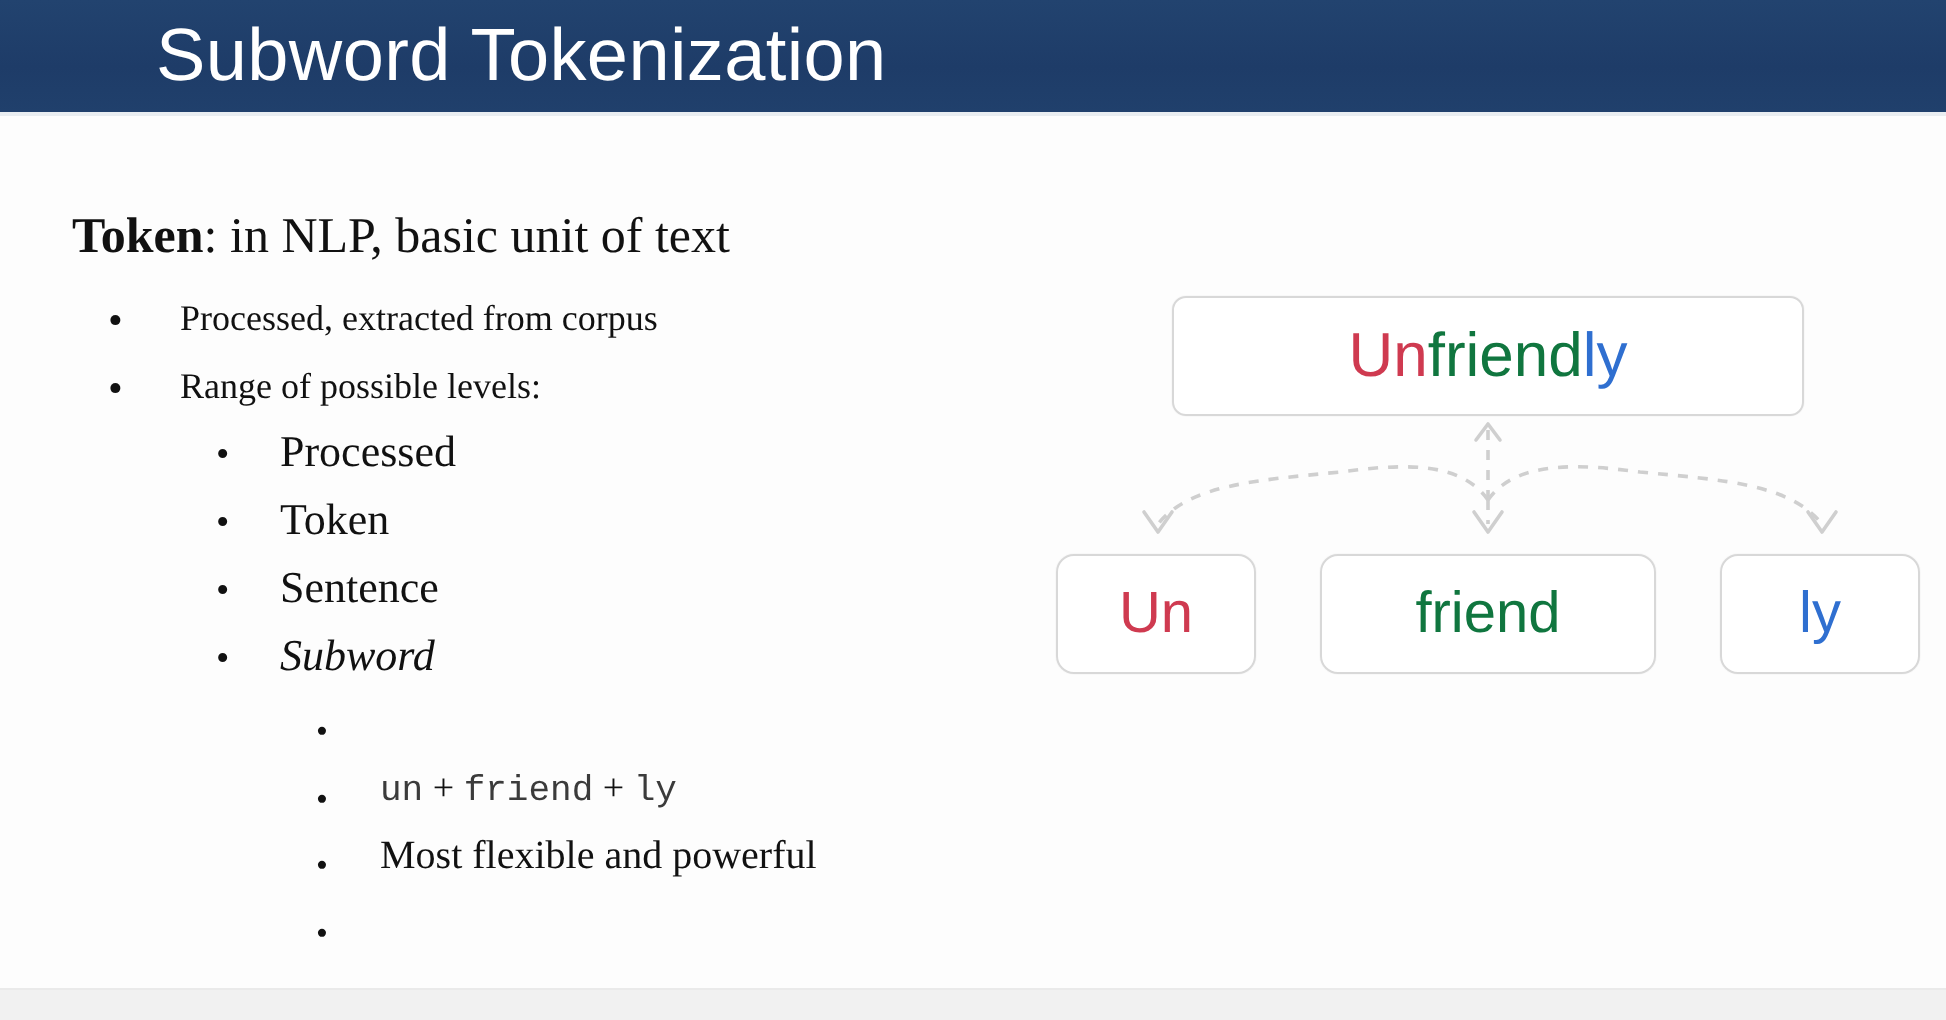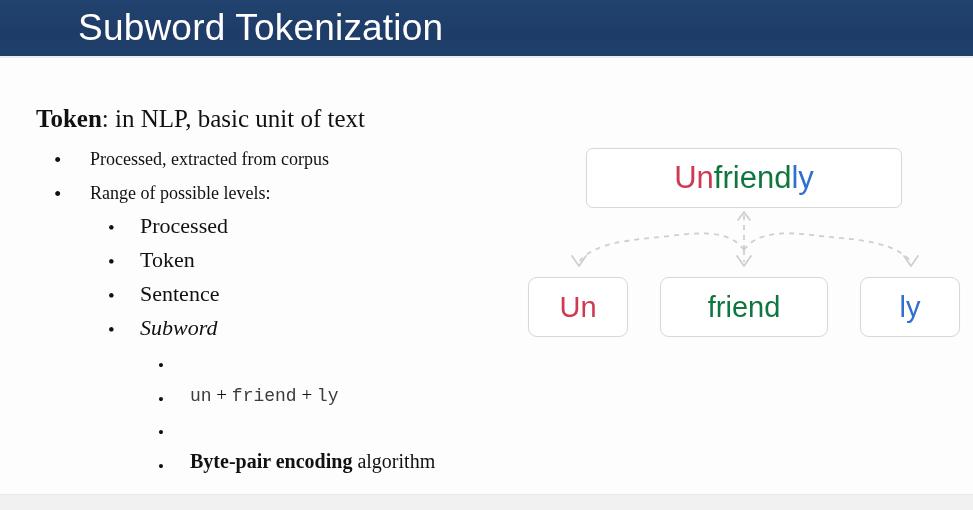--- a/index.html
+++ b/index.html
@@ -206,23 +206,23 @@
     <div class="bullet-dot lvl2-dot" style="top:229px;">•</div>
     <div class="line lvl2" style="top:227px;">Sentence</div>
 
     <div class="bullet-dot lvl2-dot" style="top:263px;">•</div>
     <div class="line lvl2 italic" style="top:261px;text-align:center;">Subword</div>
 
     <div class="bullet-dot lvl3-dot" style="top:299px;">•</div>
     <div class="line lvl3" style="top:296px;"><span class="mono">un</span><span class="plus">&nbsp;</span><span class="plus">+</span><span class="plus">&nbsp;</span><span class="mono">friend</span><span class="plus">&nbsp;</span><span class="plus">+</span><span class="plus">&nbsp;</span><span class="mono">ly</span></div>
 
     <div class="bullet-dot lvl3-dot" style="top:333px;">•</div>
+    <div class="line lvl3" style="top:330px;">Most flexible and powerful</div>
 
     <div class="bullet-dot lvl3-dot" style="top:366px;">•</div>
-    <div class="line lvl3" style="top:363px;"><span class="bold">Byte-pair encoding</span><span> algorithm</span></div>
 
     <div class="bullet-dot lvl3-dot" style="top:400px;">•</div>
 
   </div>
 
   <div id="diagram">
 
     <svg id="arrows" viewBox="0 0 473 230">
 
       <path d="M 244 120 L 244 84" stroke="#cfcfcf" stroke-width="1.8" fill="none" stroke-dasharray="5,5"></path>

